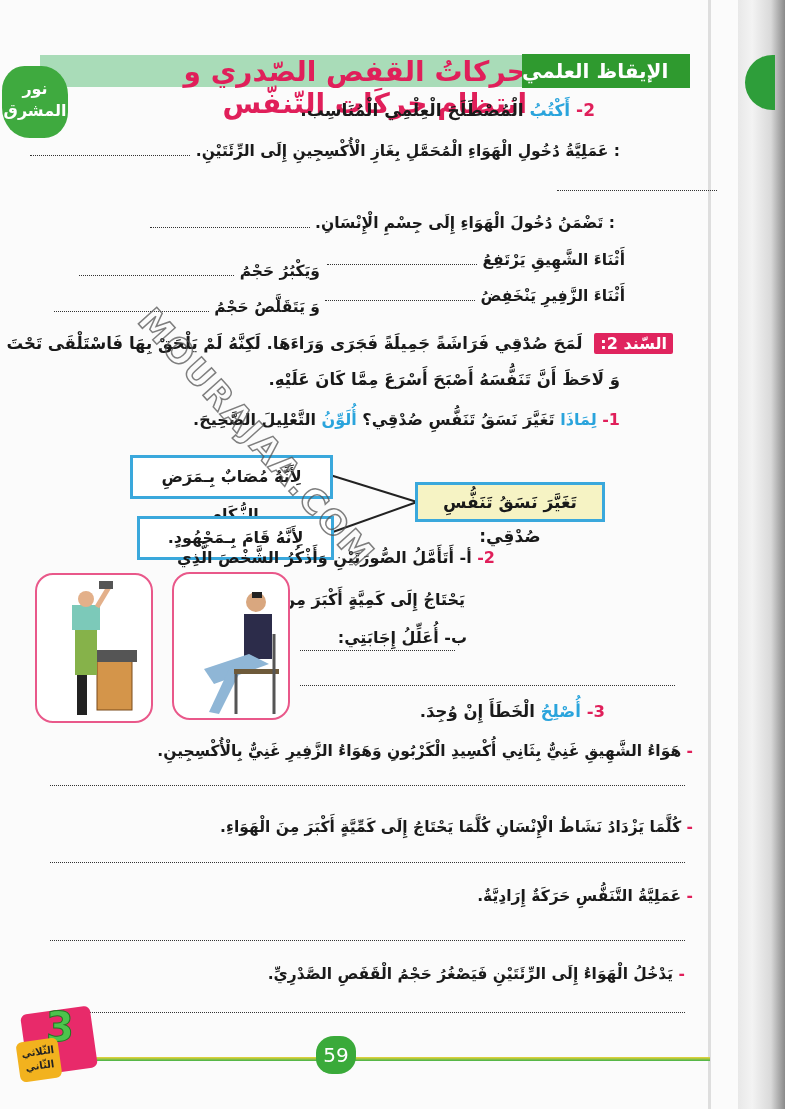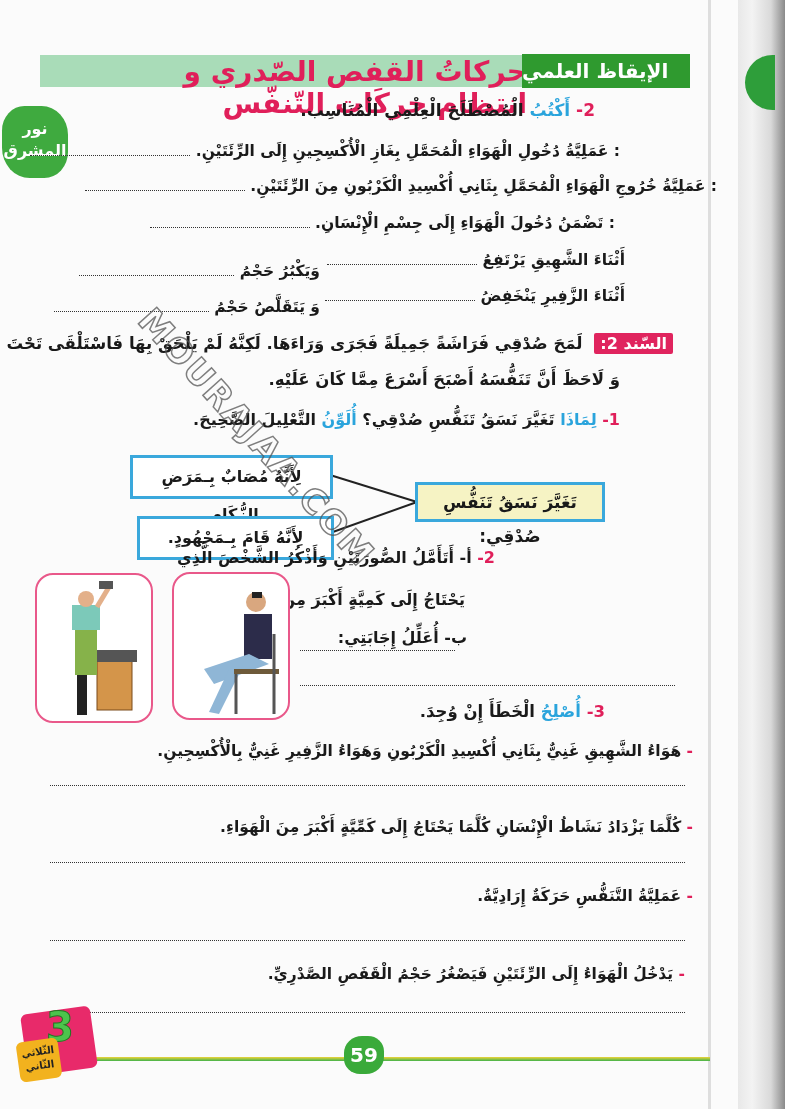--- a/index.html
+++ b/index.html
@@ -6,39 +6,39 @@
   body{width:785px;height:1109px;overflow:hidden;background:#f7f7f7;position:relative;font-family:"DejaVu Sans",sans-serif;color:#1a1a1a;}
   .page{position:absolute;left:0;top:0;width:738px;height:1109px;background:#fbfbfb;}
   .spine{position:absolute;left:738px;top:0;width:47px;height:1109px;background:linear-gradient(90deg,#e8e8e8 0%,#f3f3f3 30%,#d9d9d9 70%,#8a8a8a 100%);}
   .spine-line{position:absolute;left:708px;top:0;width:3px;height:1109px;background:#dedede;}
   .spine-tab{position:absolute;left:745px;top:55px;width:30px;height:55px;background:#2e9e3a;border-radius:30px 0 0 30px;}
 
   
   .hdr-band{position:absolute;left:40px;top:55px;width:650px;height:32px;background:#a9dcb8;}
   .hdr-green{position:absolute;left:522px;top:54px;width:168px;height:34px;background:#2f9a2f;color:#fff;font-weight:bold;font-size:20px;line-height:34px;}
   .hdr-title{position:absolute;left:95px;top:56px;width:440px;height:32px;line-height:32px;color:#e01f5a;font-weight:bold;font-size:28px;text-align:right;direction:rtl;padding-right:8px;box-sizing:border-box;}
-  .badge-noor{position:absolute;left:2px;top:66px;width:66px;height:72px;background:#3faa3f;border-radius:34% 40% 36% 42%;color:#fff;font-weight:bold;font-size:16px;text-align:center;line-height:22px;padding-top:12px;box-sizing:border-box;margin-top:40px;}
+  .badge-noor{position:absolute;left:2px;top:66px;width:66px;height:72px;background:#3faa3f;border-radius:34% 40% 36% 42%;color:#fff;font-weight:bold;font-size:16px;text-align:center;line-height:22px;padding-top:12px;box-sizing:border-box;}
 
   .line{position:absolute;font-size:15.5px;font-weight:bold;direction:rtl;text-align:left;white-space:nowrap;}
   .dots{display:inline-block;border-bottom:1.5px dotted #333;height:10px;vertical-align:baseline;}
   .num{color:#e01f5a;font-weight:bold;}
   .blue{color:#2aa4dc;}
   .dash{color:#e01f5a;}
 
   .sanad{display:inline-block;background:#e0245e;color:#fff;padding:1px 6px;border-radius:2px;font-size:16px;margin-left:6px;}
 
   .box{position:absolute;border:3px solid #3aa8dc;background:#fff;font-weight:bold;font-size:16px;direction:rtl;text-align:center;box-sizing:border-box;}
   .box.yellow{background:#f6f3c4;}
 
   .pic{position:absolute;border:2px solid #e9588a;border-radius:18px;background:#fff;box-sizing:border-box;overflow:hidden;}
 
   .answer-line{position:absolute;height:0;border-bottom:1.5px dotted #333;}
 
   .footer-line{position:absolute;left:80px;top:1057px;width:630px;height:4px;background:linear-gradient(#f0d43a,#42b34a);}
-  .page-num{position:absolute;left:344px;top:1036px;width:40px;height:38px;background:#3aaa3a;border-radius:45% 40% 45% 40%;color:#fff;font-weight:bold;font-size:20px;text-align:center;line-height:38px;}
+  .page-num{position:absolute;left:316px;top:1036px;width:40px;height:38px;background:#3aaa3a;border-radius:45% 40% 45% 40%;color:#fff;font-weight:normal;font-size:20px;text-align:center;line-height:38px;}
   .grade-pink{position:absolute;left:24px;top:1010px;width:70px;height:62px;background:#e82a6a;transform:rotate(-8deg);border-radius:6px;}
   .grade-num{position:absolute;left:46px;top:1004px;font-size:40px;font-weight:bold;color:#4cc44c;-webkit-text-stroke:1px #227722;}
   .grade-yellow{position:absolute;left:18px;top:1040px;width:42px;height:40px;background:#f2b21e;border-radius:6px;transform:rotate(-8deg);font-size:10px;font-weight:bold;text-align:center;line-height:14px;padding-top:5px;box-sizing:border-box;color:#222;}
   .watermark{position:absolute;left:160px;top:300px;font-size:34px;font-weight:bold;color:transparent;-webkit-text-stroke:1.5px #555;transform:rotate(48deg);transform-origin:left top;letter-spacing:2px;opacity:0.75;}
 </style>
 </head>
 <body>
 
 <div class="page"></div>
 <div class="spine-line"></div>
@@ -57,21 +57,20 @@
   <span class="num">2-</span>
   <span class="blue">أَكْتُبُ</span>
   <span>الْمُصْطَلَحَ الْعِلْمِي الْمُنَاسِب.</span>
 </div>
 
 <div class="line" style="right:165px;top:142px;">
   <span>: عَمَلِيَّةُ دُخُولِ الْهَوَاءِ الْمُحَمَّلِ بِغَازِ الْأُكْسِجِينِ إِلَى الرِّئَتَيْنِ.</span>
   <span class="dots" style="width:160px;"></span>
 </div>
 <div class="line" style="right:68px;top:177px;">
-  <span>: عَمَلِيَّةُ خُرُوجِ الْهَوَاءِ الْمُحَمَّلِ بِثَانِي أُكْسِيدِ الْكَرْبُونِ مِنَ الرِّئَتَيْنِ.</span>
   <span class="dots" style="width:160px;"></span>
 </div>
 <div class="line" style="right:170px;top:214px;">
   <span>: تَضْمَنُ دُخُولَ الْهَوَاءِ إِلَى جِسْمِ الْإِنْسَانِ.</span>
   <span class="dots" style="width:160px;"></span>
 </div>
 
 <div class="line" style="right:160px;top:251px;">
   <span>أَثْنَاءَ الشَّهِيقِ يَرْتَفِعُ</span>
   <span class="dots" style="width:150px;"></span>

